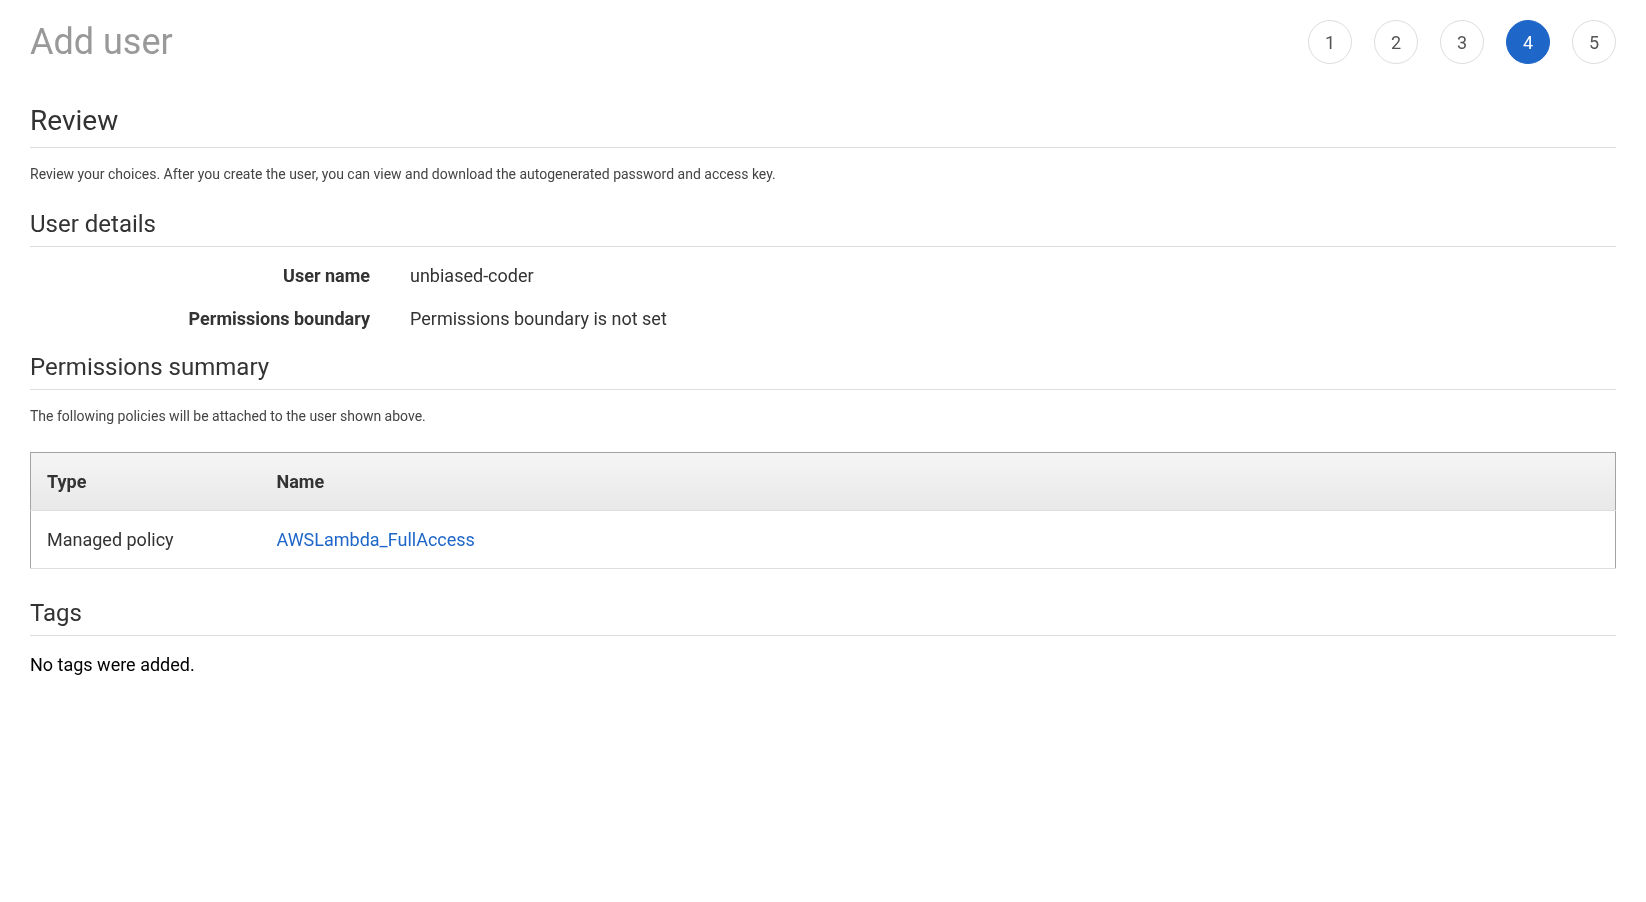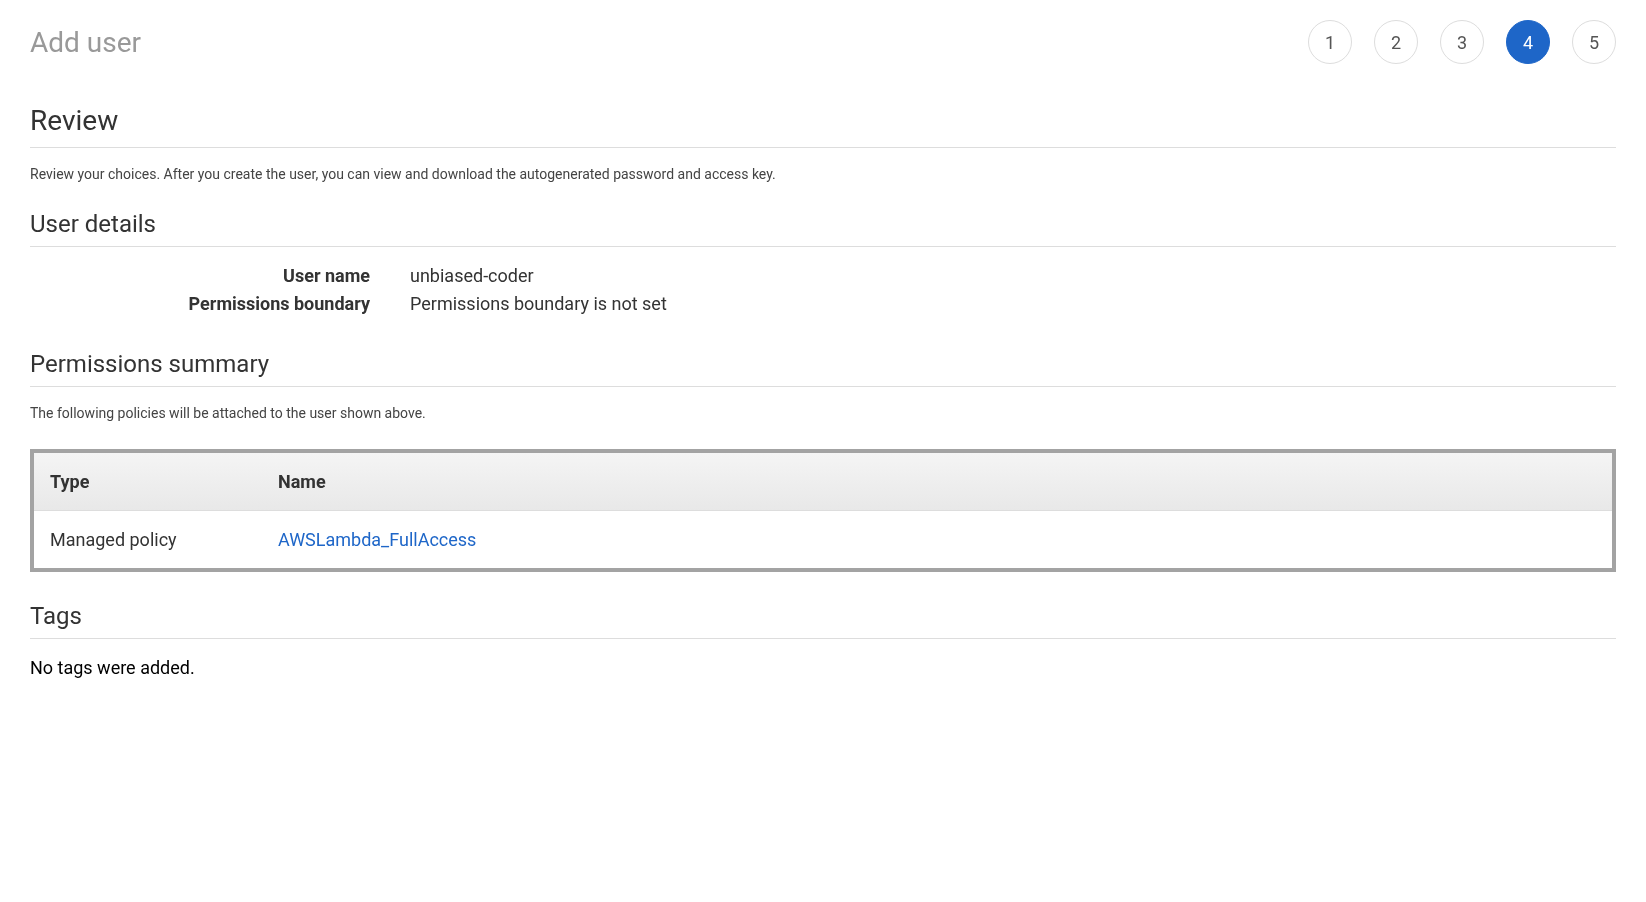--- a/index.html
+++ b/index.html
@@ -13,21 +13,21 @@
       background: #fff;
       padding: 20px 30px;
     }
     .header-row {
       display: flex;
       justify-content: space-between;
       align-items: center;
       margin-bottom: 40px;
     }
     .page-title {
-      font-size: 28px;
+      font-size: 36px;
       font-weight: 400;
       color: #999;
     }
     .stepper {
       display: flex;
       gap: 22px;
       align-items: center;
     }
     .step-circle {
       width: 44px;
@@ -65,38 +65,38 @@
       margin-top: 20px;
     }
     .description {
       font-size: 14px;
       color: #444;
       margin-bottom: 28px;
     }
     .details-grid {
       display: grid;
       grid-template-columns: 380px 1fr;
-      row-gap: 7px;
-      margin-bottom: 36px;
+      row-gap: 22px;
+      margin-bottom: 24px;
     }
     .detail-label {
       text-align: right;
       font-weight: 700;
       font-size: 18px;
       color: #333;
       padding-right: 40px;
     }
     .detail-value {
       font-size: 18px;
       color: #333;
     }
     .policies-table {
       width: 100%;
       border-collapse: collapse;
-      border: 4px solid #a3a3a3;
+      border: 1px solid #a3a3a3;
       margin-bottom: 30px;
     }
     .policies-table thead {
       background: linear-gradient(to bottom, #f5f5f5, #e8e8e8);
     }
     .policies-table th {
       text-align: left;
       padding: 18px 16px;
       font-size: 18px;
       font-weight: 700;

